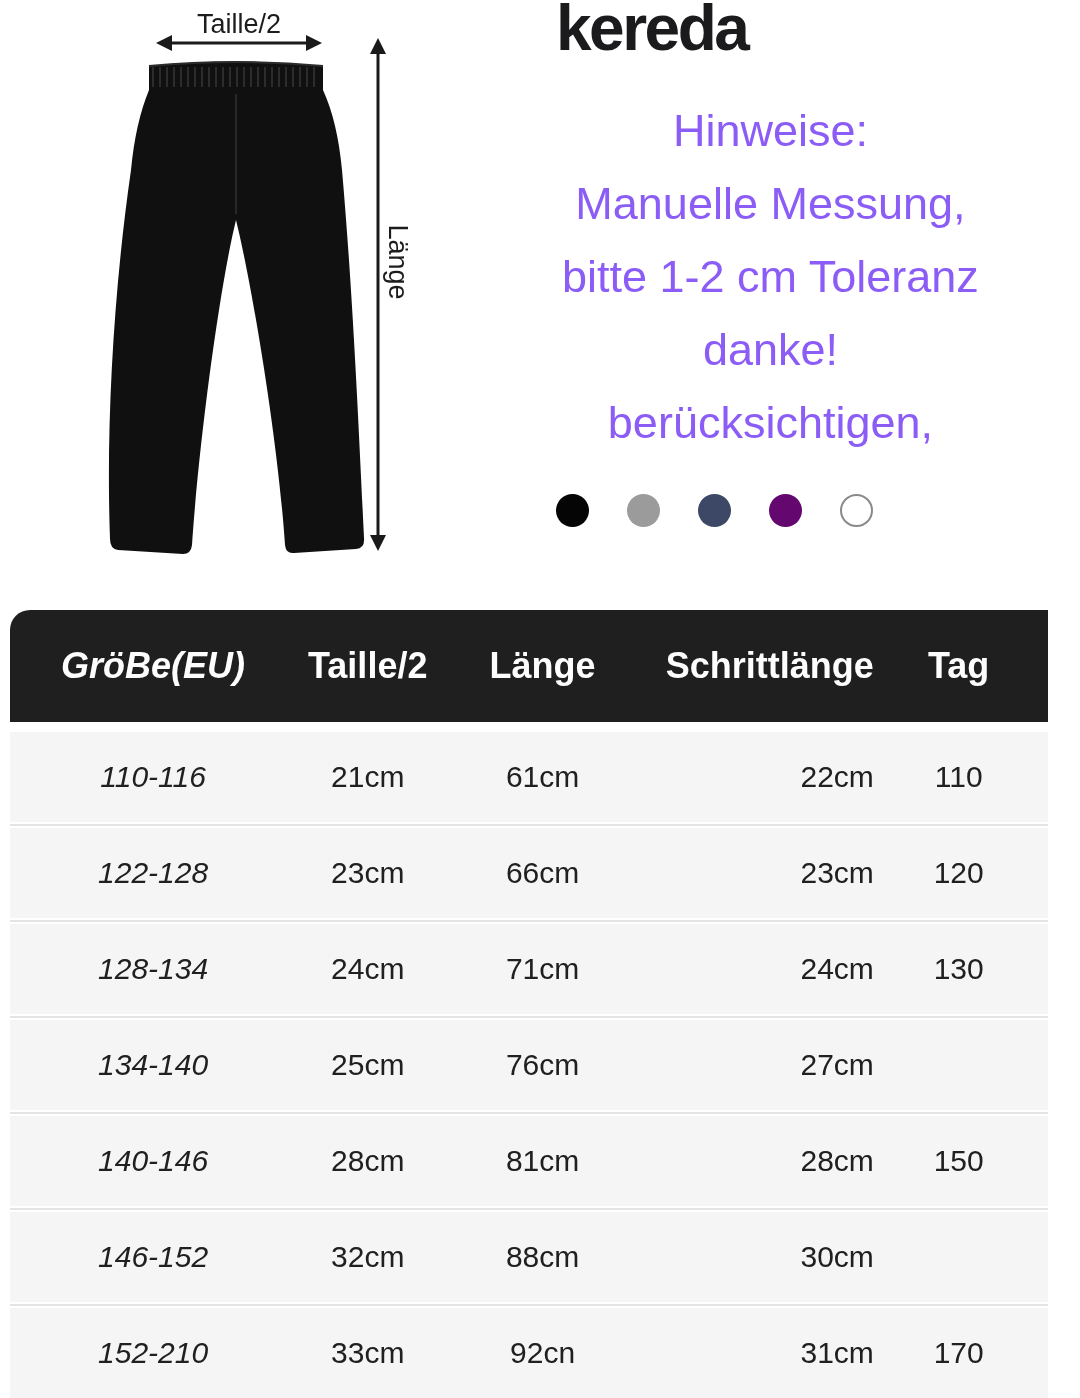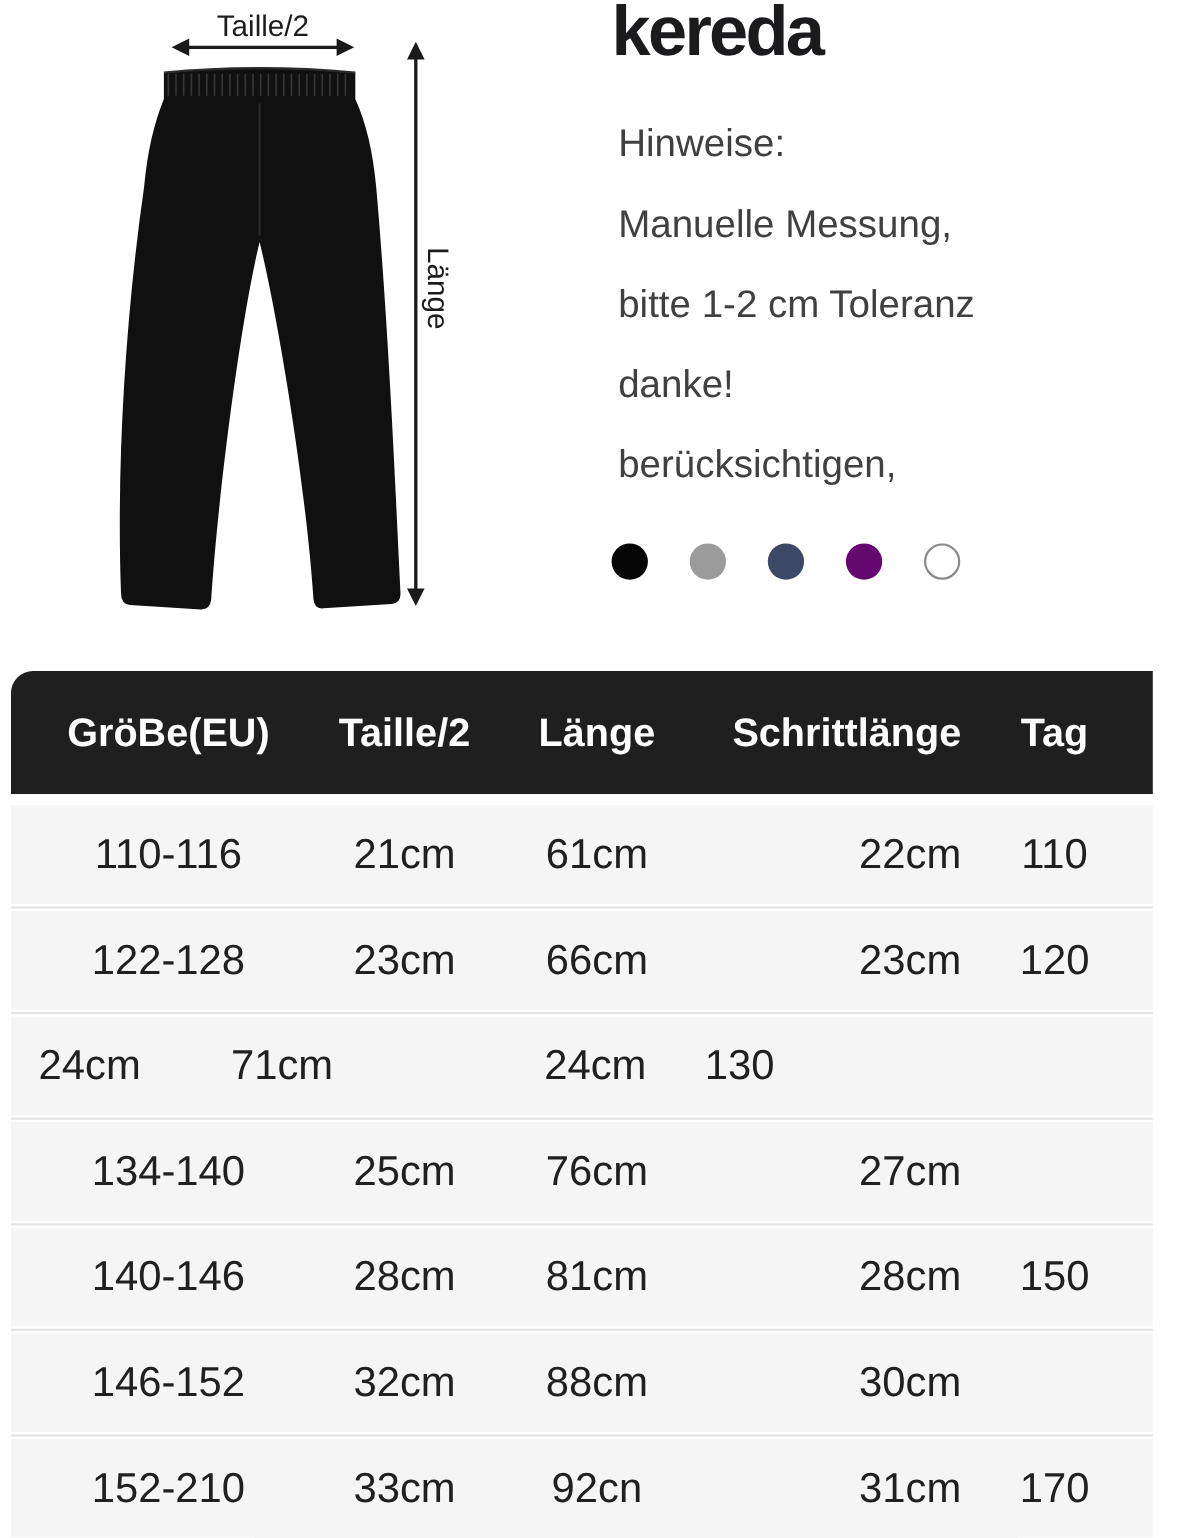--- a/index.html
+++ b/index.html
@@ -13,42 +13,42 @@
   }
   
   .diagram{position:absolute;left:0;top:0;}
   .diagram text{font-family:"Liberation Sans","DejaVu Sans",sans-serif;font-size:27px;fill:#1c1c1c;}
   
   .brand{
     position:absolute;left:556px;top:-6px;
     font-size:64px;font-weight:900;letter-spacing:-2.5px;
     line-height:68px;color:#1b1b1d;
   }
-  .notes{position:absolute;left:562px;top:94px;font-size:35px;line-height:73px;color:#404040;}
+  .notes{position:absolute;left:562px;top:94px;font-size:45px;line-height:73px;color:#8b5cf6;text-align:center;}
   .notes div{white-space:nowrap;}
   
   .swatches{position:absolute;left:556px;top:494px;display:flex;gap:38px;}
   .swatch{width:33px;height:33px;border-radius:50%;box-sizing:border-box;}
   .swatch.outlined{border:2px solid #8a8a8a;}
   
   .size-table{position:absolute;left:10px;top:610px;width:1060px;}
   .thead{
     height:112px;display:flex;align-items:center;
     background:#1f1f1f;border-radius:20px 20px 0 0;
     color:#fdfdfd;font-weight:bold;font-size:36px;
   }
   .gap{height:10px;background:#ffffff;}
   .trow{
     height:90px;display:flex;align-items:center;
-    background:#f5f5f5;font-size:38px;color:#202022;
+    background:#f5f5f5;font-size:30px;color:#202022;
   }
   .sep{height:6px;background:#ffffff;position:relative;}
   .sep::after{content:"";position:absolute;left:0;right:0;top:2px;height:2px;background:#e4e4e4;}
   .c1,.c2,.c3,.c4,.c5{text-align:center;}
-  .c1{flex:0 0 27%;}
+  .c1{flex:0 0 27%;font-style:italic;}
   .c2{flex:0 0 13.5%;}
   .c3{flex:0 0 19.5%;}
   .c4{flex:0 0 21.5%;text-align:right;}
   .c5{flex:0 0 16%;}
 </style>
 </head>
 <body>
 
 <div class="canvas">
 
@@ -129,20 +129,21 @@
     <div class="trow">
       <div class="c1">122-128</div>
       <div class="c2">23cm</div>
       <div class="c3">66cm</div>
       <div class="c4">23cm</div>
       <div class="c5">120</div>
     </div>
     <div class="sep"></div>
 
     <div class="trow">
+      <div class="c1">128-134</div>
       <div class="c2">24cm</div>
       <div class="c3">71cm</div>
       <div class="c4">24cm</div>
       <div class="c5">130</div>
     </div>
     <div class="sep"></div>
 
     <div class="trow">
       <div class="c1">134-140</div>
       <div class="c2">25cm</div>

